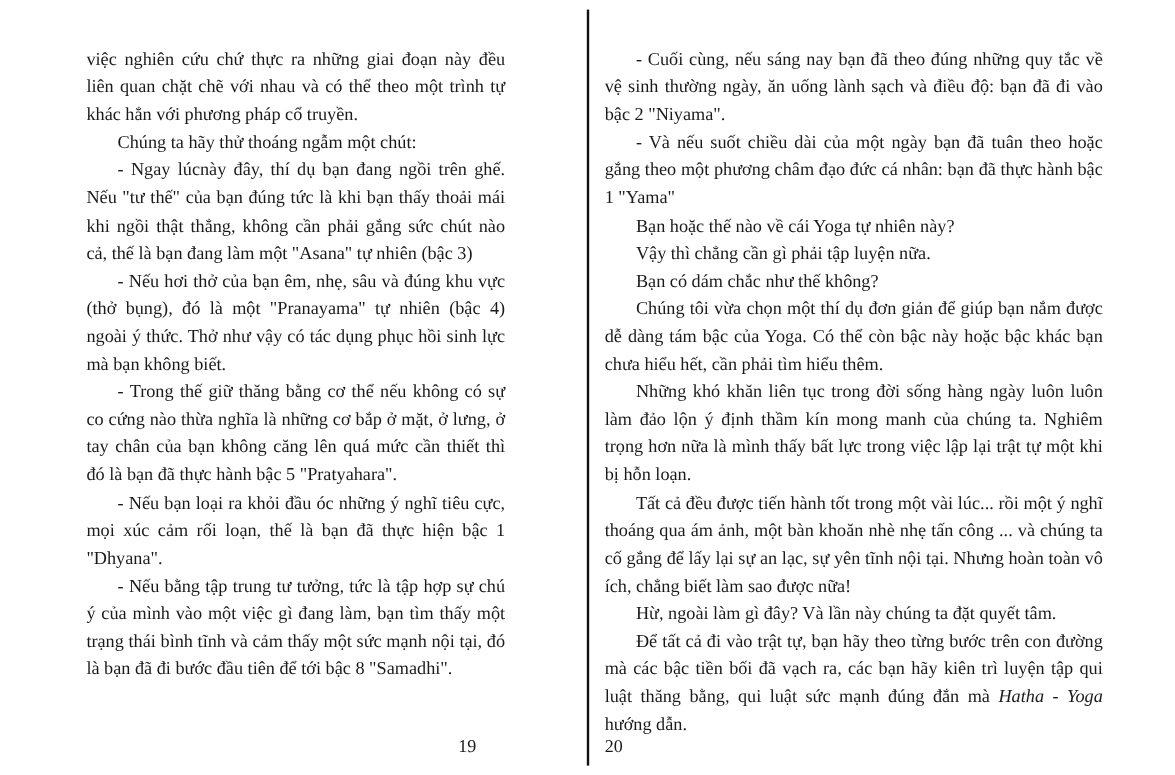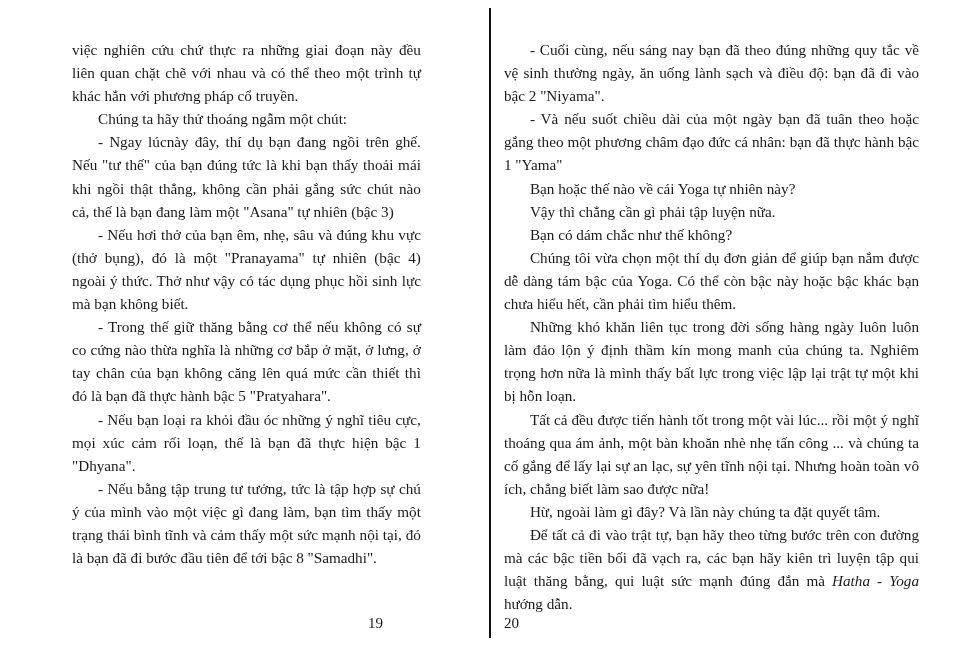--- a/index.html
+++ b/index.html
@@ -56,21 +56,21 @@
   .body-text p.noindent {
     text-indent: 0;
   }
   .folio {
     position: absolute;
     bottom: 14px;
     font-size: 15px;
     font-family: "Liberation Serif", serif;
   }
   .folio-left {
-    right: 86px;
+    right: 72px;
   }
   .folio-right {
     left: 35px;
     margin-top: 28px;
   }
   .it {
     font-style: italic;
   }
 </style>
 </head>

